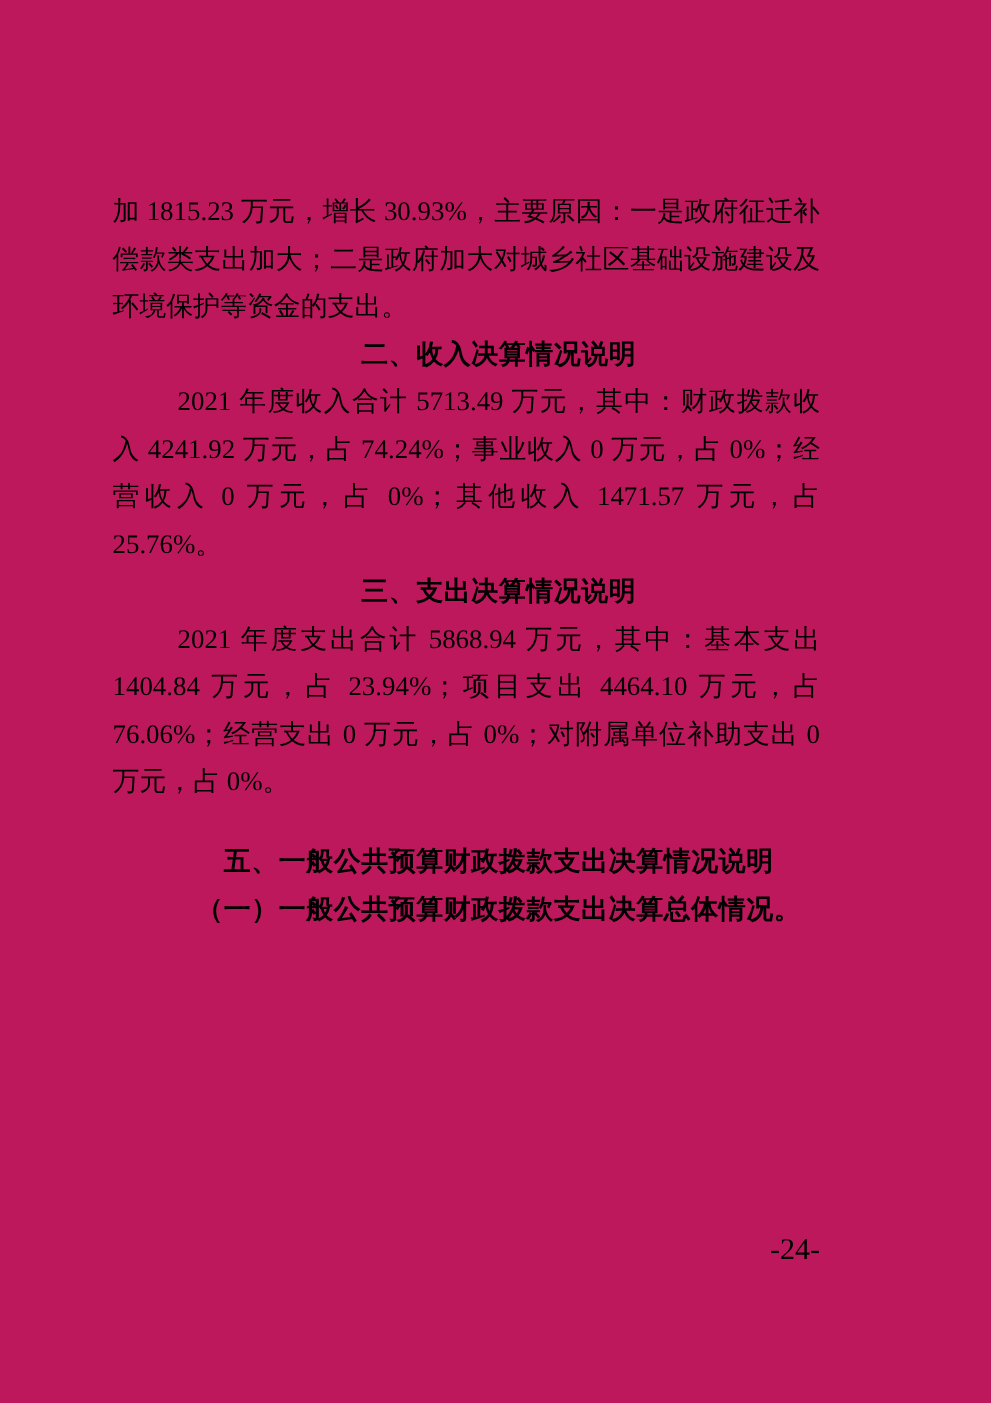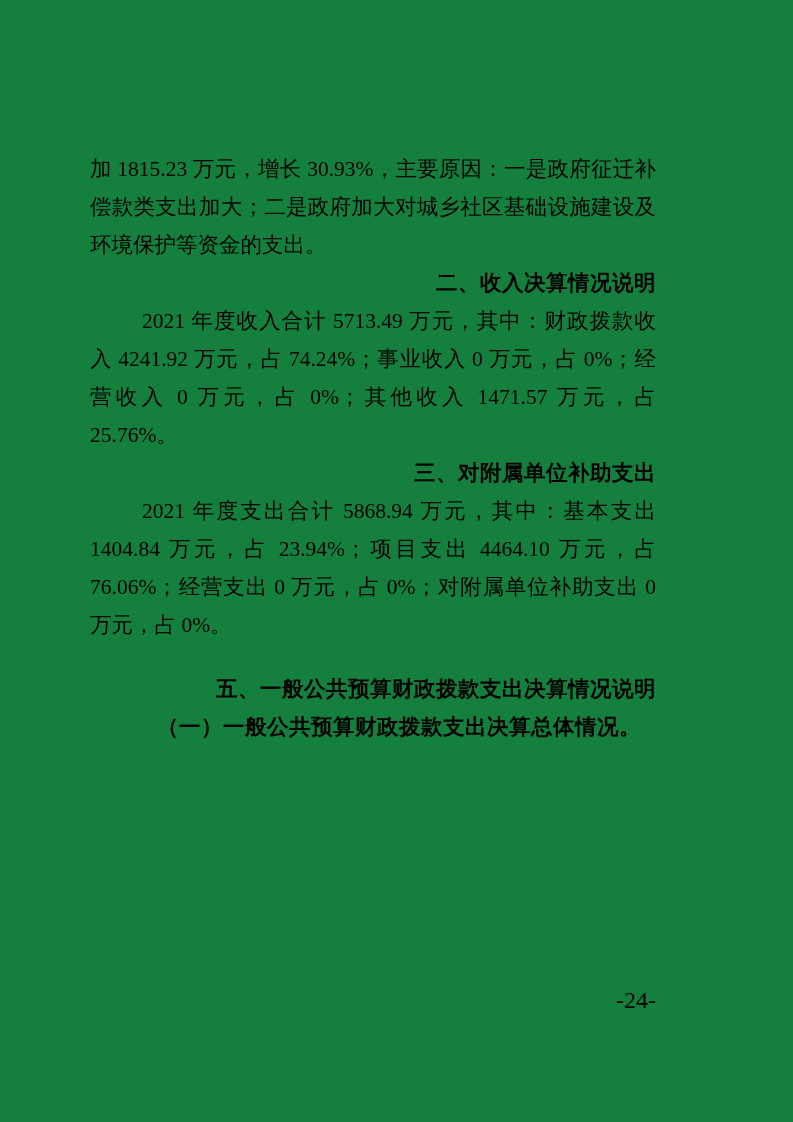--- a/index.html
+++ b/index.html
@@ -4,21 +4,21 @@
 <style>
   html, body {
     margin: 0;
     padding: 0;
     background: #ffffff;
   }
   .page {
     position: relative;
     width: 793px;
     height: 1122px;
-    background: #15803d;
+    background: #be185d;
     overflow: hidden;
     font-family: "Liberation Serif", "DejaVu Serif", serif;
     color: #000000;
   }
   .doc-body {
     position: absolute;
     left: 90px;
     top: 150px;
     width: 566px;
     font-size: 21.5px;
@@ -33,21 +33,21 @@
   .para {
     text-indent: 52px;
   }
   .para-cont {
     text-indent: 0;
   }
   .sec-heading {
     text-indent: 52px;
     font-family: "Liberation Sans", "DejaVu Sans", sans-serif;
     font-weight: bold;
-    text-align: right;
+    text-align: center;
     letter-spacing: 0.5px;
   }
   .sec-heading.spaced-before {
     margin-top: 26px;
   }
   .sub-heading {
     text-indent: 52px;
     font-family: Liberation Sans, sans-serif;
     font-weight: bold;
     text-align: center;
@@ -70,21 +70,21 @@
 <div class="page">
 
   <div class="doc-body">
 
     <p class="para-cont">加 1815.23 万元，增长 30.93%，主要原因：一是政府征迁补偿款类支出加大；二是政府加大对城乡社区基础设施建设及环境保护等资金的支出。</p>
 
     <p class="sec-heading">二、收入决算情况说明</p>
 
     <p class="para">2021 年度收入合计 5713.49 万元，其中：财政拨款收入 4241.92 万元，占 74.24%；事业收入 0 万元，占 0%；经营收入 0 万元，占 0%；其他收入 1471.57 万元，占 25.76%。</p>
 
-    <p class="sec-heading">三、对附属单位补助支出</p>
+    <p class="sec-heading">三、支出决算情况说明</p>
 
     <p class="para">2021 年度支出合计 5868.94 万元，其中：基本支出 1404.84 万元，占 23.94%；项目支出 4464.10 万元，占 76.06%；经营支出 0 万元，占 0%；对附属单位补助支出 0 万元，占 0%。</p>
 
 
 
     <p class="sec-heading spaced-before">五、一般公共预算财政拨款支出决算情况说明</p>
 
     <p class="sub-heading">（一）一般公共预算财政拨款支出决算总体情况。</p>
 
 

